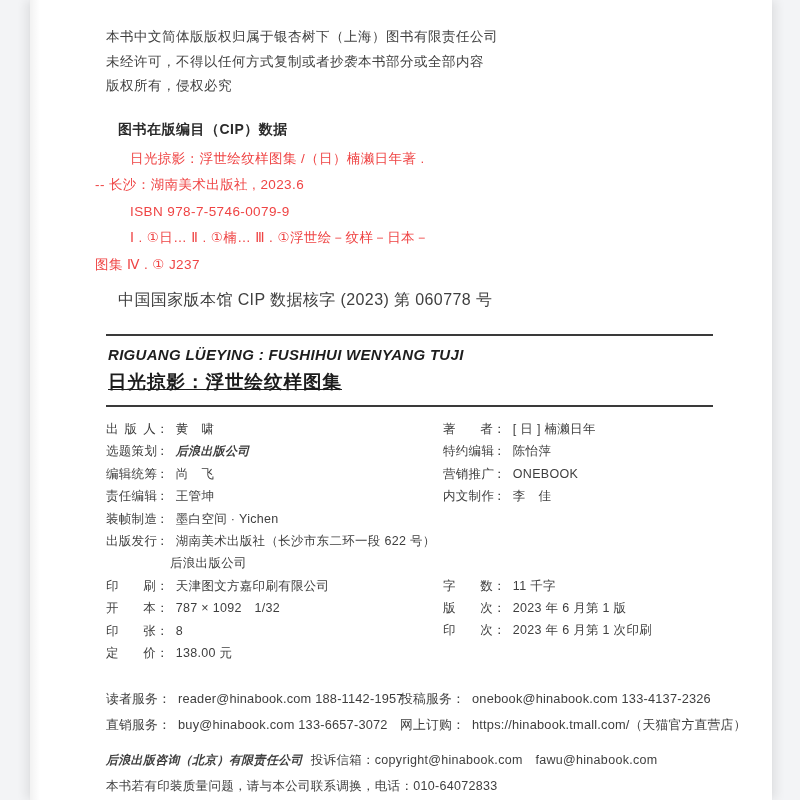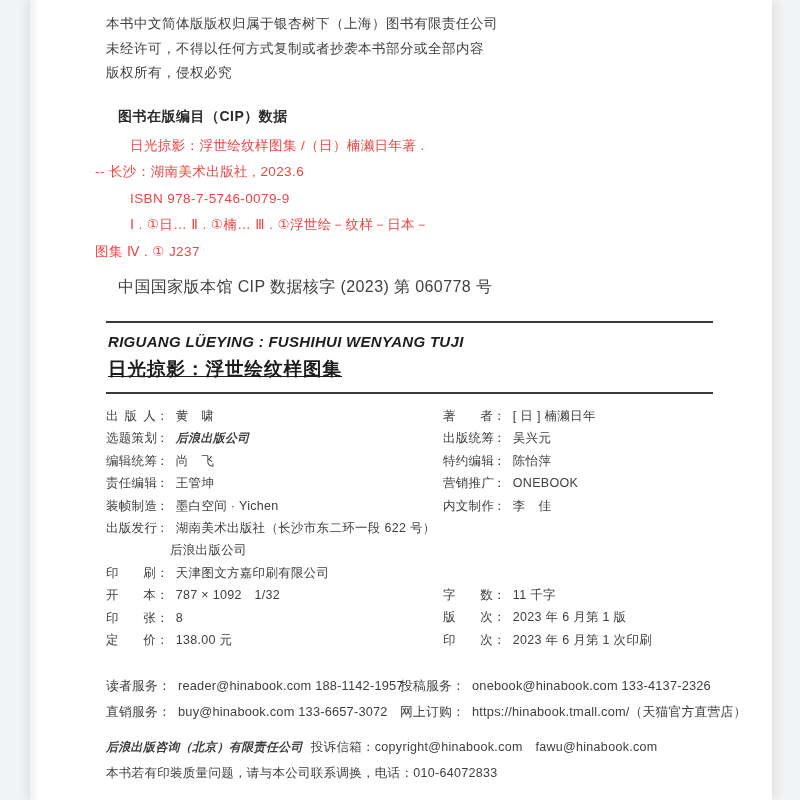--- a/index.html
+++ b/index.html
@@ -14,21 +14,21 @@
   .book-page{
     position:absolute;top:0;bottom:0;left:30px;right:28px;
     background:#ffffff;
     box-shadow:-5px 0 9px rgba(0,0,0,0.07), 5px 0 9px rgba(0,0,0,0.07);
   }
   .book-page::before{
     content:"";position:absolute;top:0;bottom:0;left:0;width:10px;
     background:linear-gradient(to right, rgba(0,0,0,0.05), rgba(0,0,0,0));
   }
   .content{
-    position:absolute;top:1px;left:76px;width:607px;
+    position:absolute;top:14px;left:76px;width:607px;
   }
   
   .notice{margin-top:11px;font-size:13.5px;line-height:24.5px;color:#3f3f3f;letter-spacing:0.5px;}
   
   .cip-heading{margin-top:22px;margin-left:12px;font-size:14px;font-weight:bold;color:#2b2b2b;letter-spacing:0.5px;}
   .cip-body{margin-top:7px;font-size:13.5px;line-height:26.5px;color:#ef4444;letter-spacing:0.4px;}
   .cip-indent{margin-left:24px;}
   .cip-outdent{margin-left:-11px;}
   .cip-record{margin-top:12px;margin-left:12px;font-size:16px;color:#3f3f3f;letter-spacing:0.4px;}
   
@@ -122,23 +122,20 @@
         <div class="info-row">
           <span class="lbl">定价</span><span class="colon">：</span><span class="val">138.00 元</span>
         </div>
       </div>
 
       <div class="info-right">
         <div class="info-row">
           <span class="lbl">著者</span><span class="colon">：</span><span class="val">[ 日 ] 楠濑日年</span>
         </div>
         <div class="info-row">
-          <span class="lbl">出版统筹</span><span class="colon">：</span><span class="val">吴兴元</span>
-        </div>
-        <div class="info-row">
           <span class="lbl">特约编辑</span><span class="colon">：</span><span class="val">陈怡萍</span>
         </div>
         <div class="info-row">
           <span class="lbl">营销推广</span><span class="colon">：</span><span class="val">ONEBOOK</span>
         </div>
         <div class="info-row">
           <span class="lbl">内文制作</span><span class="colon">：</span><span class="val">李　佳</span>
         </div>
         <div class="spacer"></div>
         <div class="info-row">

